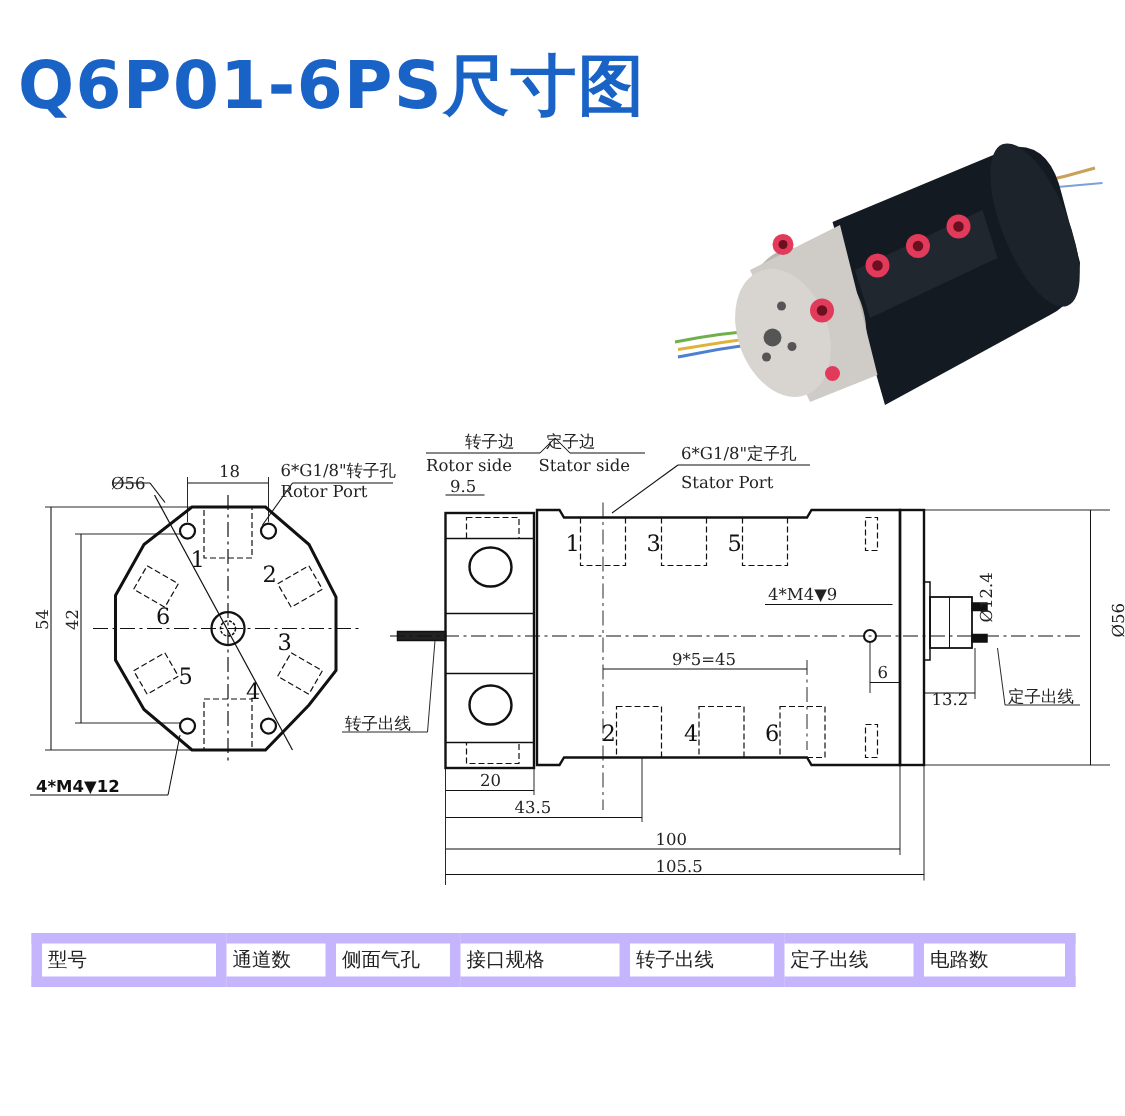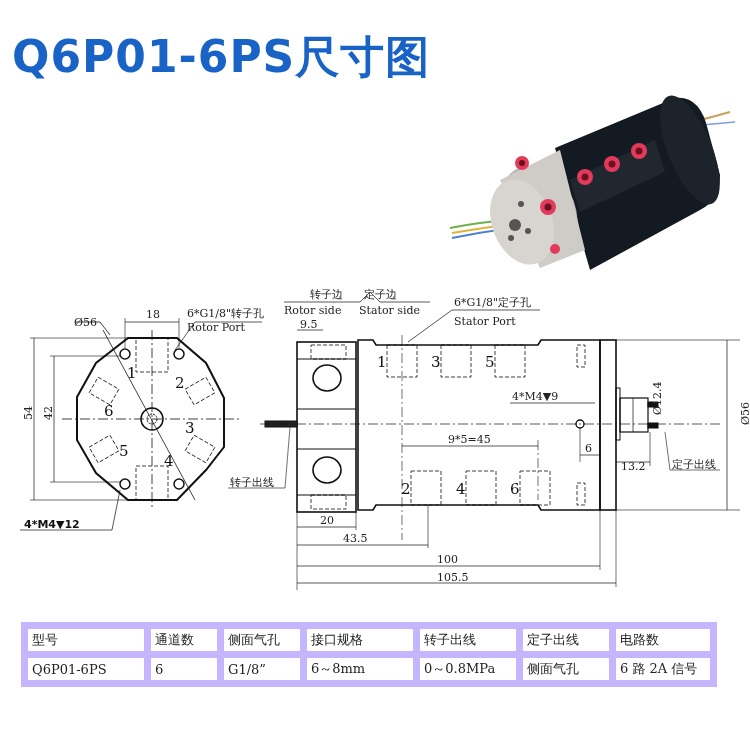--- a/index.html
+++ b/index.html
@@ -194,23 +194,14 @@
   <tbody>
       <tr>
     <td style="width:108px">型号</td>
     <td style="width:58px">通道数</td>
     <td style="width:68px">侧面气孔</td>
     <td style="width:98px">接口规格</td>
     <td style="width:88px">转子出线</td>
     <td style="width:78px">定子出线</td>
     <td style="width:86px">电路数</td>
   </tr>
-  <tr>
-    <td>Q6P01-6PS</td>
-    <td>6</td>
-    <td>G1/8”</td>
-    <td>6～8mm</td>
-    <td>0～0.8MPa</td>
-    <td>侧面气孔</td>
-    <td>6 路 2A 信号</td>
-  </tr>
 </tbody>
   </table>
 
 </body></html>

